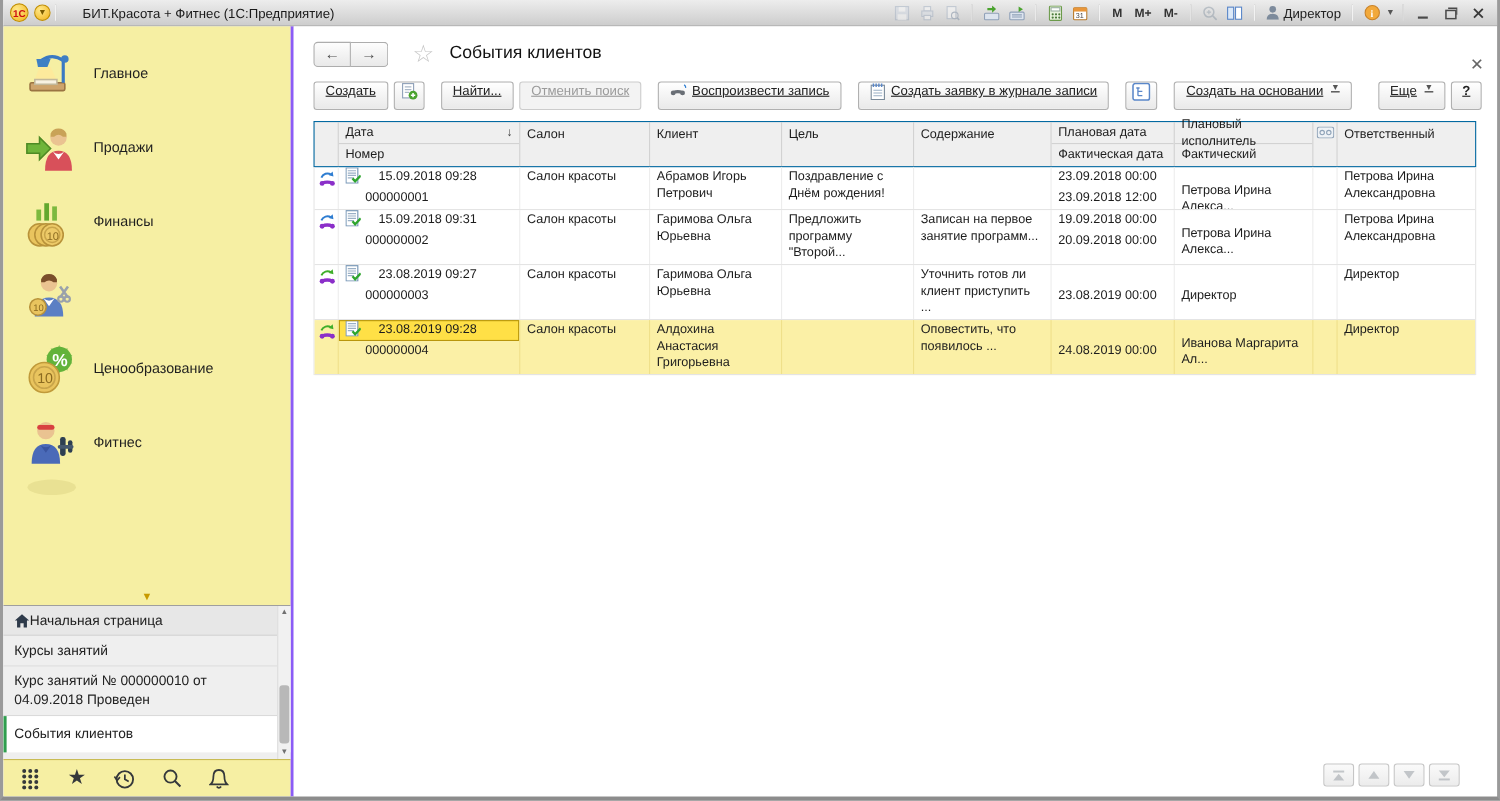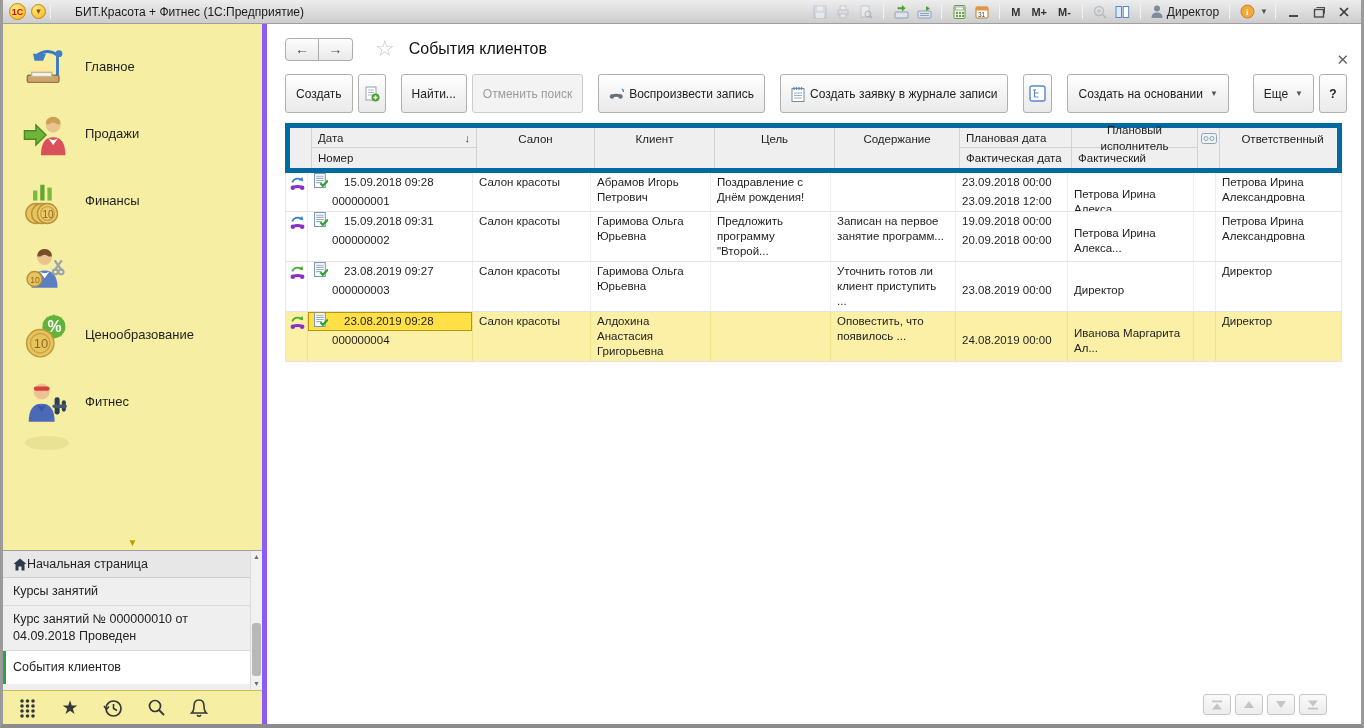--- a/index.html
+++ b/index.html
@@ -17,21 +17,21 @@
   .tb-title { margin-left:20px; white-space:nowrap; }
   .tb-right { margin-left:auto; display:flex; align-items:center; gap:3px; }
   .tb-ic { width:20px; height:18px; display:flex; align-items:center; justify-content:center; border-radius:2px; }
   .tb-ic.disabled { opacity:.4; }
   .mem-btn { font-size:11px; font-weight:bold; color:#333; padding:0 4px; }
   .user-chip { display:flex; align-items:center; gap:4px; font-size:12px; color:#222; padding:0 3px; }
   .caret-sm { font-size:8px; color:#555; }
   .win-btn { width:22px; height:18px; display:flex; align-items:center; justify-content:center; }
   
   .app-body { display:flex; height:700px; }
-  .left-col { width:264px; display:flex; flex-direction:column; border-right:5px solid #8b5cf6; }
+  .left-col { width:264px; display:flex; flex-direction:column; border-right:3px solid #8b5cf6; }
   
   .sections { background:#f6efa3; flex:0 0 526px; display:flex; flex-direction:column; padding-top:10px; overflow:hidden; position:relative; }
   .section-item { height:67px; display:flex; align-items:center; gap:16px; padding-left:20px; cursor:pointer; }
   .section-item .s-ic { width:46px; height:46px; flex:0 0 46px; display:flex; align-items:center; justify-content:center; }
   .section-item .s-label { font-size:13px; color:#1f1f1f; line-height:1.25; padding-right:8px; }
   .partial-blob { width:44px; height:14px; border-radius:50%; background:#e6dd8e; margin-left:22px; opacity:.8; }
   .sections-arrow { position:absolute; bottom:2px; left:0; right:0; text-align:center; color:#c79a00; font-size:10px; cursor:pointer; }
   
   .open-windows { background:#efefef; flex:0 0 140px; border-top:1px solid #9f9f9f; position:relative; font-size:12.5px; color:#222; }
   .ow-scroll { position:absolute; top:0; right:0; width:12px; bottom:0; background:#f1f1f1; border-left:1px solid #dcdcdc; }
@@ -51,32 +51,32 @@
   .nav-row { display:flex; align-items:center; padding:12px 0 4px 18px; }
   .nav-btns { display:flex; }
   .nav-btn { width:34px; height:23px; border:1px solid #adadad; background:linear-gradient(#fdfdfd,#e9e9e9); color:#4a4a4a;
              display:flex; align-items:center; justify-content:center; font-size:14px; cursor:pointer; }
   .nav-btn.back { border-radius:4px 0 0 4px; }
   .nav-btn.fwd  { border-radius:0 4px 4px 0; border-left:none; }
   .fav-star { color:#c6c6c6; font-size:22px; margin:0 14px 0 22px; cursor:pointer; }
   .page-title { font-size:16px; color:#111; }
   
   .toolbar { display:flex; align-items:center; padding:8px 14px 6px 18px; gap:5px; }
-  .btn { height:39px; border:1px solid #b0b0b0; border-radius:3px; background:linear-gradient(#ffffff,#e9e9e9);
-         font-size:12px; color:#222; display:flex; align-items:center; gap:5px; padding:0 10px; cursor:pointer; white-space:nowrap; }
+  .btn { height:26px; border:1px solid #b0b0b0; border-radius:3px; background:linear-gradient(#ffffff,#e9e9e9);
+         font-size:12px; color:#222; display:flex; gap:5px; padding:0 10px; cursor:pointer; white-space:nowrap;text-decoration:underline; }
   .btn.icon-only { padding:0 5px; }
   .btn.disabled { color:#9b9b9b; background:#f3f3f3; border-color:#cccccc; cursor:default; }
   .btn .caret { font-size:8px; color:#555; margin-left:2px; }
   .grp-gap { width:5px; }
   .tb-spacer { flex:1; }
   .btn.help { font-weight:bold; width:28px; justify-content:center; padding:0; }
   
   .tbl { margin:4px 0 0 18px; width:1057px; font-size:11.5px; color:#1d1d1d;
          --cols: 22px 165px 118px 120px 120px 125px 112px 126px 22px 125px; }
-  .thead { display:grid; grid-template-columns:var(--cols); background:#efefef; border:5px solid #0369a1;text-align:center; }
+  .thead { display:grid; grid-template-columns:var(--cols); background:#efefef; border:1px solid #0369a1; }
   .th { border-right:1px solid #d2d2d2; padding:3px 6px; line-height:16px; min-height:40px; }
   .th:last-child { border-right:none; }
   .th.split { padding:0; display:flex; flex-direction:column; }
   .th-sub { padding:2px 6px; height:20px; display:flex; align-items:center; }
   .th-sub.b { border-bottom:1px solid #d2d2d2; }
   .sort { margin-left:auto; color:#444; font-size:11px; }
   .th.c-cass { padding:4px 2px; text-align:center; }
   .tbody { border-left:1px solid #e6e6e6; border-right:1px solid #e6e6e6; }
   .trow { display:grid; grid-template-columns:var(--cols); border-bottom:1px solid #e4e4e4; min-height:38px; cursor:pointer; }
   .td { border-right:1px solid #ededed; padding:2px 6px; line-height:15px; overflow:hidden; }

